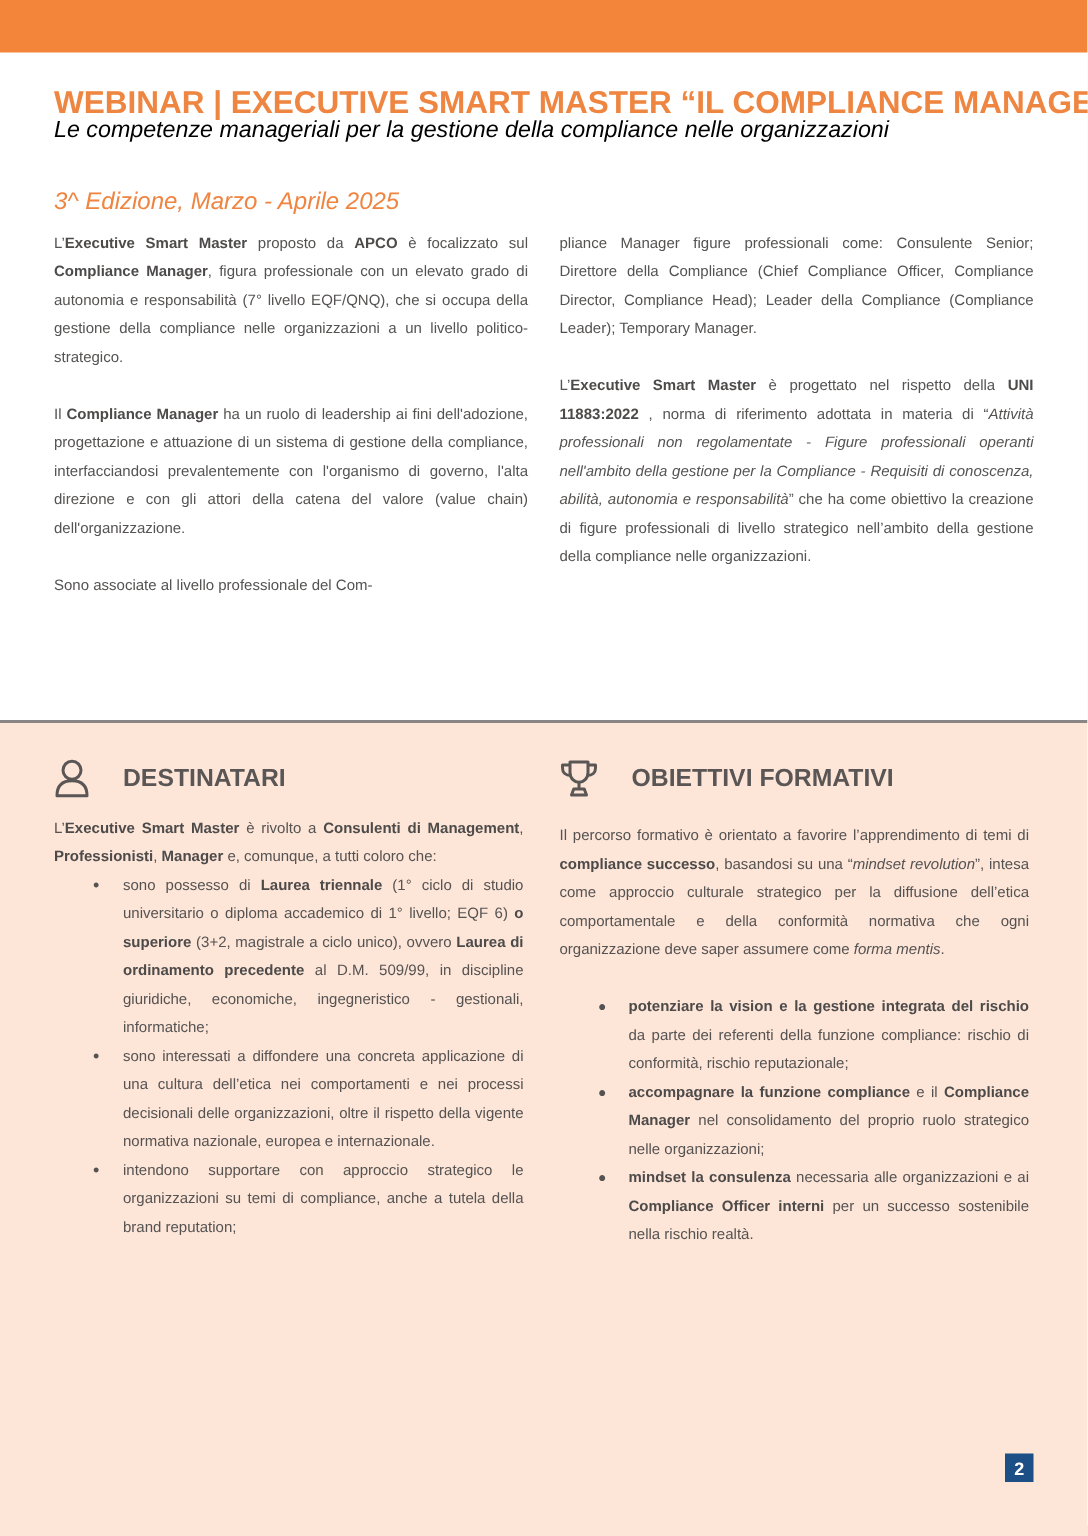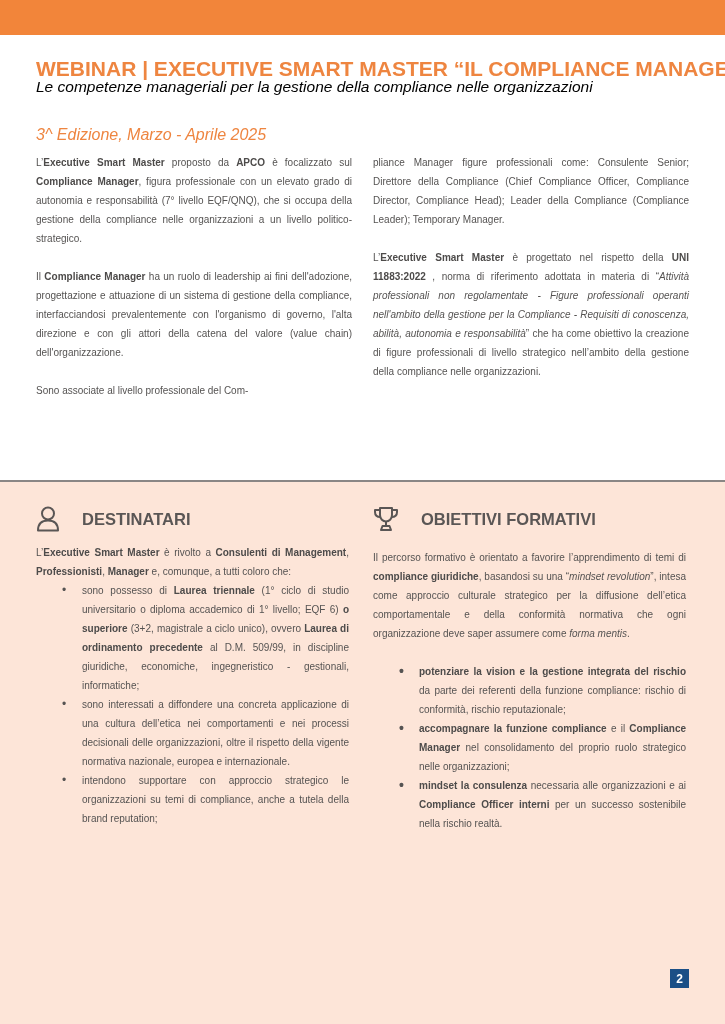--- a/index.html
+++ b/index.html
@@ -102,21 +102,21 @@
     <li class="p">
       <span>sono possesso di </span><b>Laurea triennale</b><span> (1° ciclo di studio universitario o diploma accademico di 1° livello; EQF 6) </span><b>o superiore</b><span> (3+2, magistrale a ciclo unico), ovvero </span><b>Laurea di ordinamento precedente</b><span> al D.M. 509/99, in discipline giuridiche, economiche, ingegneristico - gestionali, informatiche;</span>
     </li>
     <li class="p">sono interessati a diffondere una concreta applicazione di una cultura dell’etica nei comportamenti e nei processi decisionali delle organizzazioni, oltre il rispetto della vigente normativa nazionale, europea e internazionale.</li>
     <li class="p">intendono supportare con approccio strategico le organizzazioni su temi di compliance, anche a tutela della brand reputation;</li>
   </ul>
 </div>
 
 <div class="obj-col">
   <p class="p">
-    <span>Il percorso formativo è orientato a favorire l’apprendimento di temi di </span><b>compliance giuridiche</b><span>, basandosi su una “</span><i>mindset revolution</i><span>”, intesa come approccio culturale strategico per la diffusione dell’etica comportamentale e della conformità normativa che ogni organizzazione deve saper assumere come </span><i>forma mentis</i><span>.</span>
+    <span>Il percorso formativo è orientato a favorire l’apprendimento di temi di </span><b>compliance successo</b><span>, basandosi su una “</span><i>mindset revolution</i><span>”, intesa come approccio culturale strategico per la diffusione dell’etica comportamentale e della conformità normativa che ogni organizzazione deve saper assumere come </span><i>forma mentis</i><span>.</span>
   </p>
   <div class="gap"></div>
   <ul class="bullets bold-bullets">
     <li class="p">
       <b>potenziare la vision e la gestione integrata del rischio</b><span> da parte dei referenti della funzione compliance: rischio di conformità, rischio reputazionale;</span>
     </li>
     <li class="p">
       <b>accompagnare la funzione compliance</b><span> e il </span><b>Compliance Manager</b><span> nel consolidamento del proprio ruolo strategico nelle organizzazioni;</span>
     </li>
     <li class="p">

